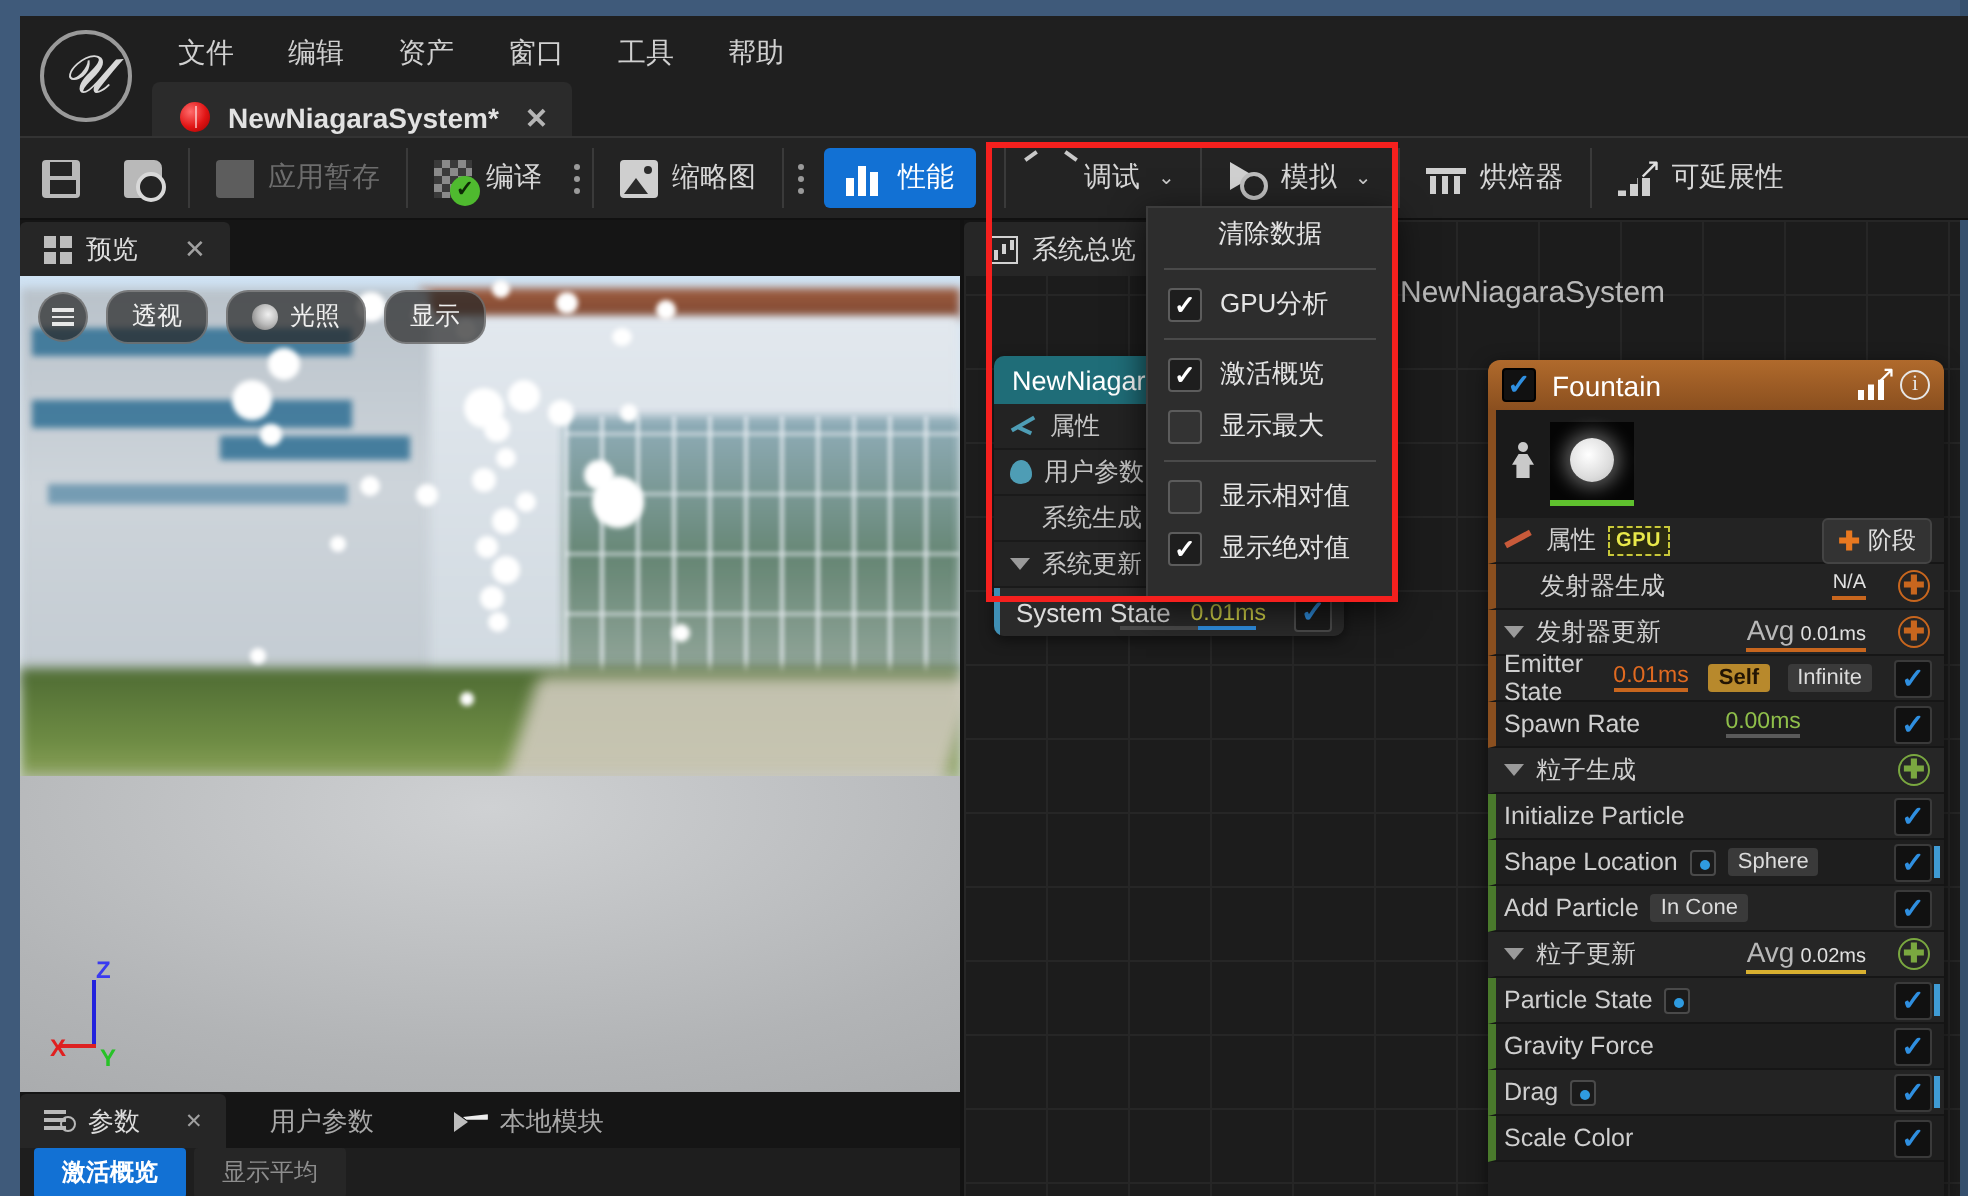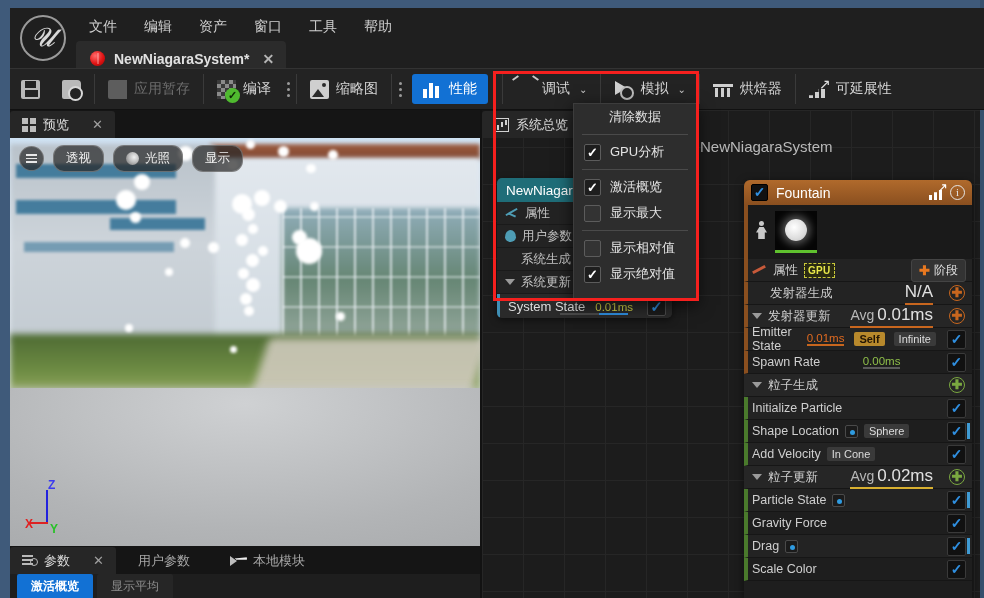--- a/index.html
+++ b/index.html
@@ -167,21 +167,21 @@
   .vp-pill.round { border-radius:50%; width:25px; height:25px; padding:0; justify-content:center; }
   .hamb { display:flex; flex-direction:column; gap:2px; }
   .hamb i { width:11px; height:1.5px; background:#e8e8e8; display:block; }
   .ic-light { width:13px; height:13px; border-radius:50%;
     background:radial-gradient(circle at 62% 40%, #f0f0f0 0%, #bdbdbd 45%, #6a6a6a 100%); }
 
   .gizmo { position:absolute; left:14px; bottom:16px; width:56px; height:52px; }
   .giz-label { position:absolute; font-size:12px; font-weight:bold; font-family:"Liberation Sans",sans-serif;}
 
   
-  .param-panel { position:absolute; left:10px; top:546px; width:470px; height:52px; background:#ffffff; }
+  .param-panel { position:absolute; left:10px; top:546px; width:470px; height:52px; background:#ffffff;font-family:Liberation Mono, monospace; }
   .param-tabs { height:28px; background:#151515; display:flex; align-items:flex-end; }
   .param-body { height:24px; display:flex; align-items:center; gap:4px; padding-left:7px; background:#1e1e1e;}
   .pill-btn { font-size:12px; padding:4px 14px; border-radius:2px; color:#8d8d8d; background:#262626; }
   .pill-btn.sel { background:#1271d4; color:#fff; font-weight:bold; }
   .ic-params { width:15px; height:13px; position:relative; }
   .ic-params::before{ content:""; position:absolute; left:0; top:1px; width:11px; height:2px; background:#b9b9b9;
     box-shadow:0 4px 0 #b9b9b9, 0 8px 0 #b9b9b9; }
   .ic-params::after{ content:""; position:absolute; right:-1px; top:4px; width:6px; height:6px;
     border:1.5px solid #b9b9b9; border-radius:50%; }
   .ic-module { width:16px; height:14px; position:relative;}
@@ -289,21 +289,21 @@
   .badge-gpu {
     background:#2a2a12; color:#e8e84a; font-size:10px; font-weight:bold;
     padding:1px 3px; border:1px dashed #c9c93a; line-height:1.1; letter-spacing:.3px;
   }
   .btn-stage {
     margin-left:auto; margin-right:6px; display:flex; align-items:center; gap:4px;
     background:#333; border:1px solid #444; border-radius:3px; padding:2px 7px;
     font-size:12px; color:#e0e0e0;
   }
   .plus-or { color:#e87820; font-size:13px; font-weight:bold; }
-  .val-na { color:#e0e0e0; font-size:17px; }
+  .val-na { color:#e0e0e0; font-size:10px; }
   .underline-or { border-bottom:2px solid #c8661e; padding-bottom:1px; }
   .underline-ye { border-bottom:2px solid #d8b030; padding-bottom:1px; }
   .avg { color:#b8b8b8; font-size:14px; }
   .circ-plus {
     width:16px; height:16px; border-radius:50%; border:1.5px solid #c8661e;
     color:#c8661e; font-size:13px; line-height:13px; text-align:center; font-weight:bold;
     margin:0 7px 0 6px; flex:none;
   }
   .circ-plus.green { border-color:#7aa840; color:#7aa840; }
   .chk-sm {
@@ -666,21 +666,21 @@
       <span class="chk-sm">✓</span>
     </div>
     <div class="em-row stripe-green dark">
       <span>Shape Location</span>
       <span class="dot-box"></span>
       <span class="tag">Sphere</span>
       <span class="chk-sm">✓</span>
       <span class="blue-edge"></span>
     </div>
     <div class="em-row stripe-green">
-      <span>Add Velocity</span>
+      <span>Add Particle</span>
       <span class="tag">In Cone</span>
       <span class="chk-sm">✓</span>
     </div>
 
     <div class="em-row stripe-none section">
       <span class="tri"></span>
       <span>粒子更新</span>
       <span class="spacer-ms underline-ye">
         <span class="avg">Avg</span>
         <span class="val-na">0.02ms</span>

